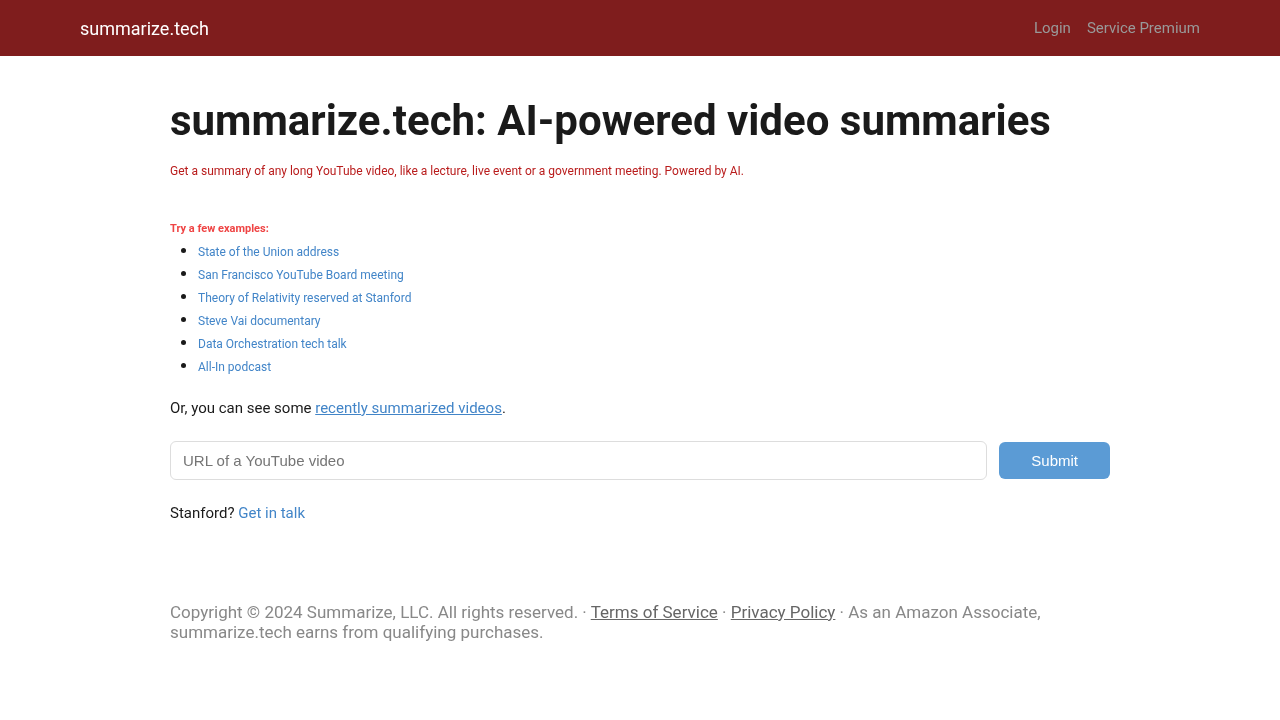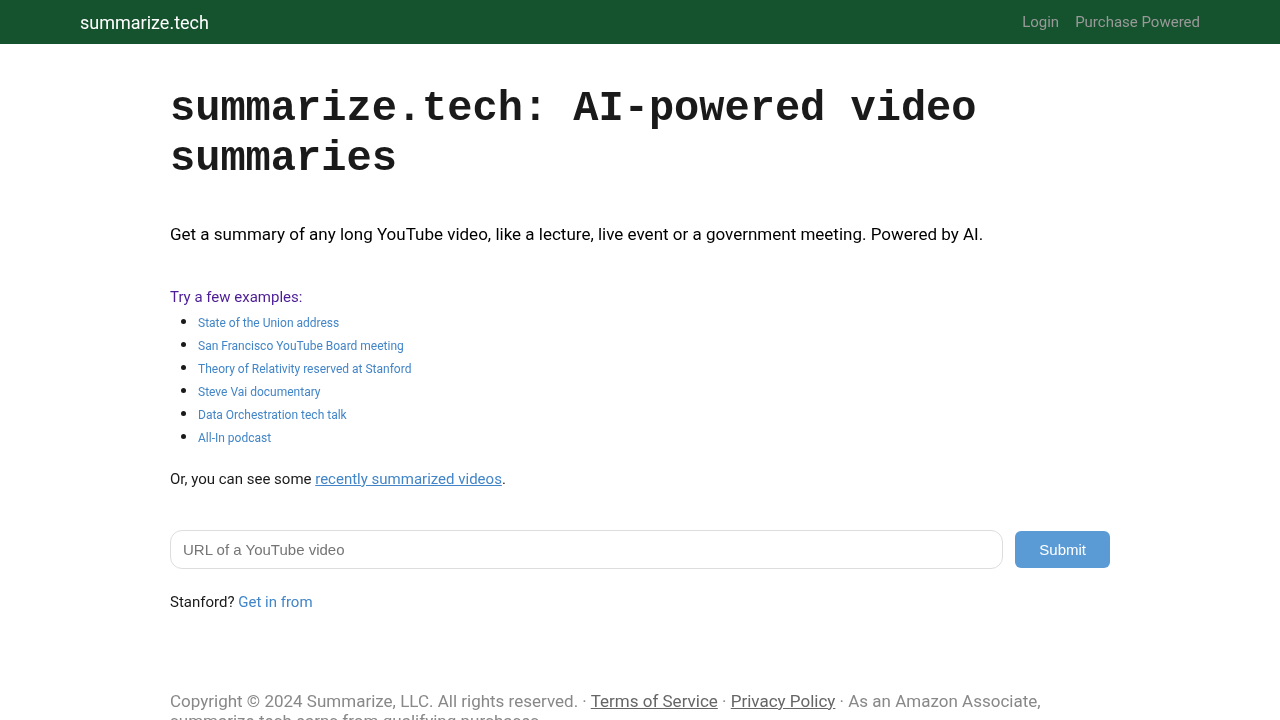--- a/index.html
+++ b/index.html
@@ -10,22 +10,22 @@
 
     body {
       font-family: -apple-system, BlinkMacSystemFont, 'Segoe UI', Roboto, Oxygen, sans-serif;
       font-size: 16px;
       color: #1a1a1a;
       background: #fff;
     }
 
     
     .navbar {
-      background: #14532d;
-      height: 44px;
+      background: #7f1d1d;
+      height: 56px;
       display: flex;
       align-items: center;
       justify-content: space-between;
       padding: 0 80px;
     }
 
     .navbar-brand {
       color: #fff;
       font-size: 18px;
       text-decoration: none;
@@ -48,93 +48,93 @@
     .main-content {
       max-width: 1100px;
       margin: 0 auto;
       padding: 40px 80px 60px 80px;
     }
 
     .page-title {
       font-size: 42px;
       font-weight: 700;
       color: #1a1a1a;
-      margin-bottom: 36px;
+      margin-bottom: 16px;
       line-height: 1.2;
-      font-family: Liberation Mono, monospace;
     }
 
     .tagline {
-      font-size: 17px;
-      color: #000000;
+      font-size: 12px;
+      color: #b91c1c;
       margin-bottom: 40px;
       line-height: 1.6;
     }
 
     .examples-section {
       margin-bottom: 24px;
     }
 
     .examples-label {
-      font-size: 15px;
-      color: #4c1d95;
+      font-size: 11px;
+      color: #ef4444;
       margin-bottom: 6px;
+      font-weight: bold;
     }
 
     .examples-list {
       list-style: disc;
       padding-left: 28px;
     }
 
     .examples-list li {
       margin-bottom: 4px;
     }
 
     .examples-list li a {
       color: #4285c8;
       text-decoration: none;
       font-size: 12px;
     }
 
     .recent-text {
       font-size: 15px;
       color: #1a1a1a;
-      margin-bottom: 42px;
+      margin-bottom: 24px;
       margin-top: 4px;
     }
 
     .recent-text a {
       color: #4285c8;
       text-decoration: underline;
     }
 
     
     .url-form {
       display: flex;
       align-items: center;
       gap: 12px;
       margin-bottom: 24px;
     }
 
     .url-input {
       flex: 1;
       padding: 10px 12px;
       border: 1px solid #ddd;
-      border-radius: 12px;
+      border-radius: 6px;
       font-size: 15px;
       color: #555;
       outline: none;
     }
 
     .submit-btn {
       background: #5b9bd5;
       color: #fff;
       border: none;
       border-radius: 6px;
-      padding: 10px 24px;
+      padding: 10px 32px;
       font-size: 15px;
       cursor: pointer;
       white-space: nowrap;
     }
 
     .questions-text {
       font-size: 15px;
       color: #1a1a1a;
     }
 
@@ -161,21 +161,21 @@
       text-decoration: underline;
     }
   </style>
 </head>
 <body>
 
 <nav class="navbar">
   <a class="navbar-brand">summarize.tech</a>
   <div class="navbar-links">
     <a href="#">Login</a>
-    <a href="#">Purchase Powered</a>
+    <a href="#">Service Premium</a>
   </div>
 </nav>
 
 <main class="main-content">
   <h1 class="page-title">summarize.tech: AI-powered video summaries</h1>
   <p class="tagline">Get a summary of any long YouTube video, like a lecture, live event or a government meeting. Powered by AI.</p>
 
   <div class="examples-section">
     <p class="examples-label">Try a few examples:</p>
     <ul class="examples-list">
@@ -203,21 +203,21 @@
   <p class="recent-text">
     <span>Or, you can see some </span><a href="#">recently summarized videos</a><span>.</span>
   </p>
 
   <div class="url-form">
     <input class="url-input" type="text" placeholder="URL of a YouTube video" style="">
     <button class="submit-btn">Submit</button>
   </div>
 
   <p class="questions-text">
-    <span>Stanford? </span><a href="#">Get in from</a>
+    <span>Stanford? </span><a href="#">Get in talk</a>
   </p>
 </main>
 
 <footer class="footer">
   <p class="footer-text">
     <span>Copyright © 2024 Summarize, LLC. All rights reserved. ·</span>
     <a href="#">Terms of Service</a>
     <span> · </span>
     <a href="#">Privacy Policy</a>
     <span> · </span>

